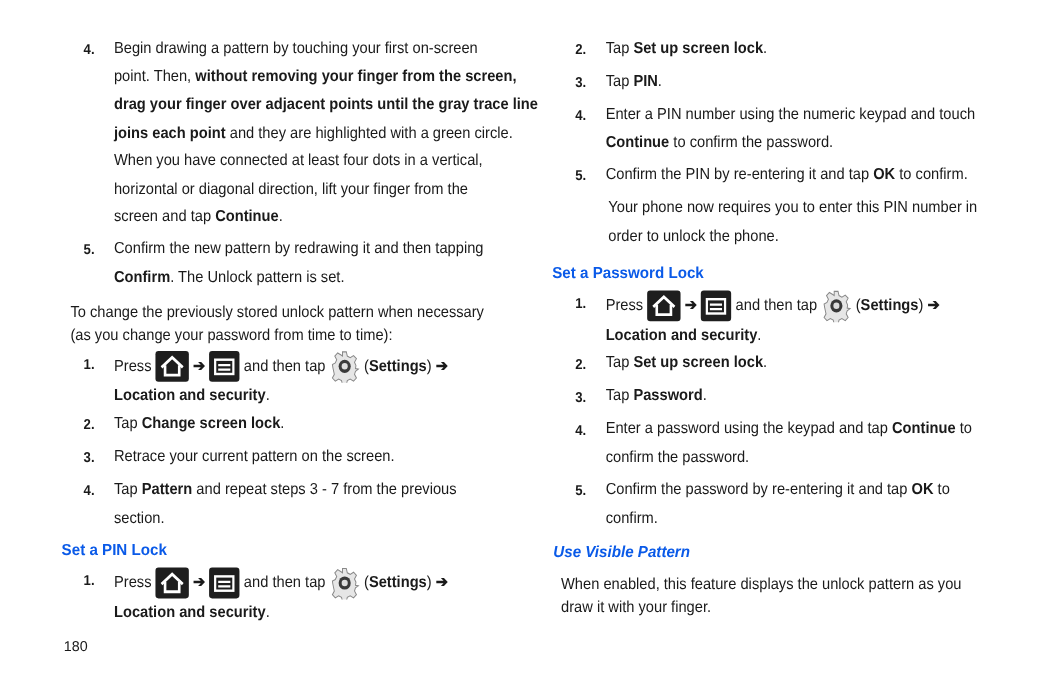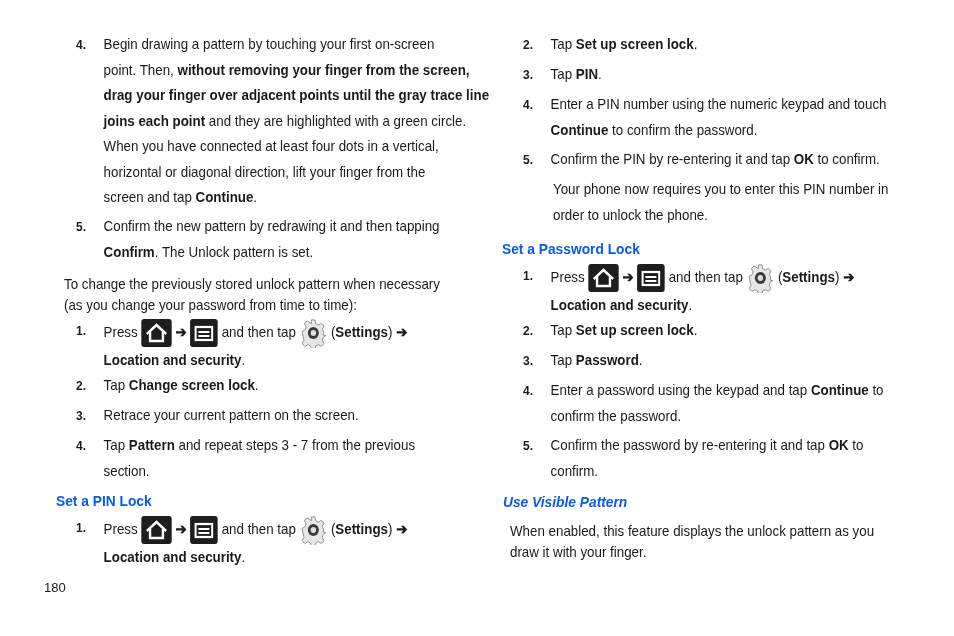--- a/index.html
+++ b/index.html
@@ -13,21 +13,21 @@
   .txt { position: absolute; }
   b { font-weight: bold; }
   .heading { position: absolute; color: #0a5ae8; font-weight: bold; font-size: 14.5px; transform: scaleX(0.95); transform-origin: left top; white-space: nowrap; }
   .heading.italic { font-style: italic; }
   .para { position: absolute; font-size: 14.5px; line-height: 21px; transform: scaleX(0.92); transform-origin: left top; white-space: nowrap; }
   .icon-box { display: inline-block; vertical-align: middle; background: #1e1e1e; border-radius: 3px; position: relative; }
   .home-box { width: 33px; height: 28px; }
   .menu-box { width: 30px; height: 28px; }
   .gear { display: inline-block; vertical-align: middle; width: 30px; height: 30px; }
   .arrow { font-weight: bold; }
-  .pagenum { position: absolute; left: 44px; top: 580px; font-size: 13px; }
+  .pagenum { position: absolute; left: 58px; top: 580px; font-size: 13px; }
 </style>
 </head>
 <body>
 
 <div id="left" class="col">
 
   <div class="step" style="left:76px; top:32px;">
     <span class="num" style="left:0; top:0;">4.</span>
     <div class="txt" style="left:30px; top:0;">
       <div>Begin drawing a pattern by touching your first on-screen</div>

